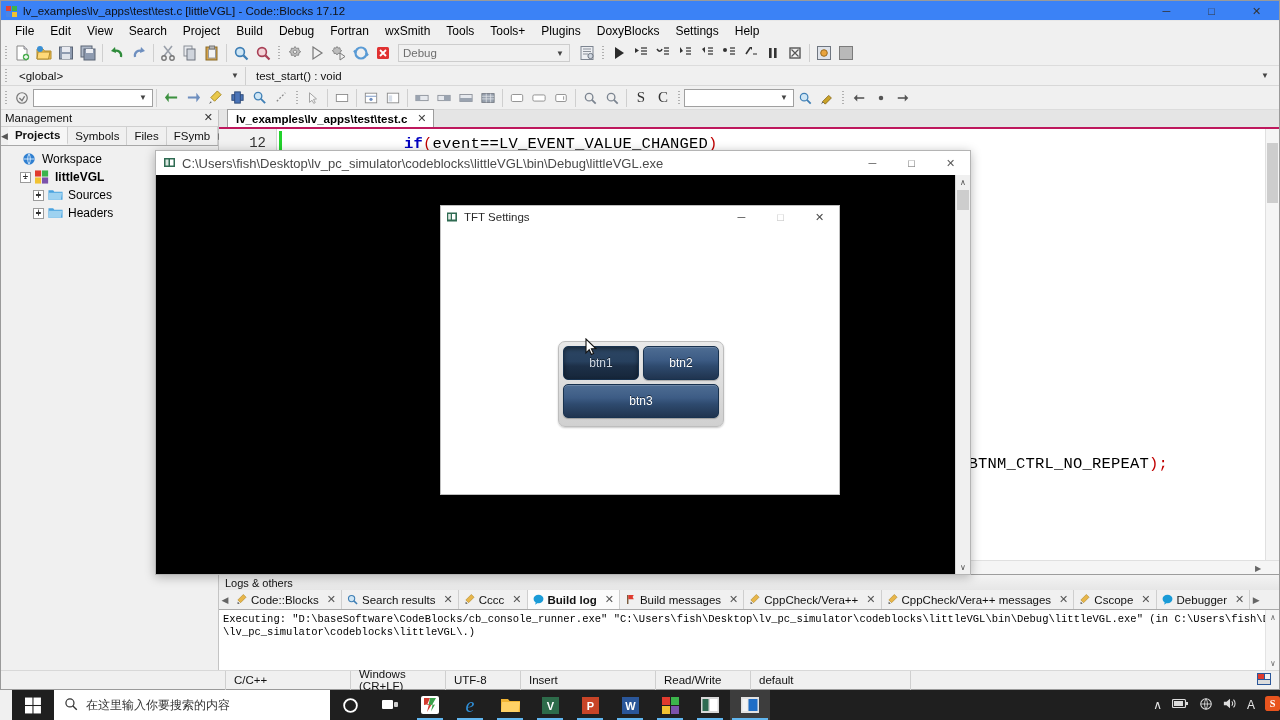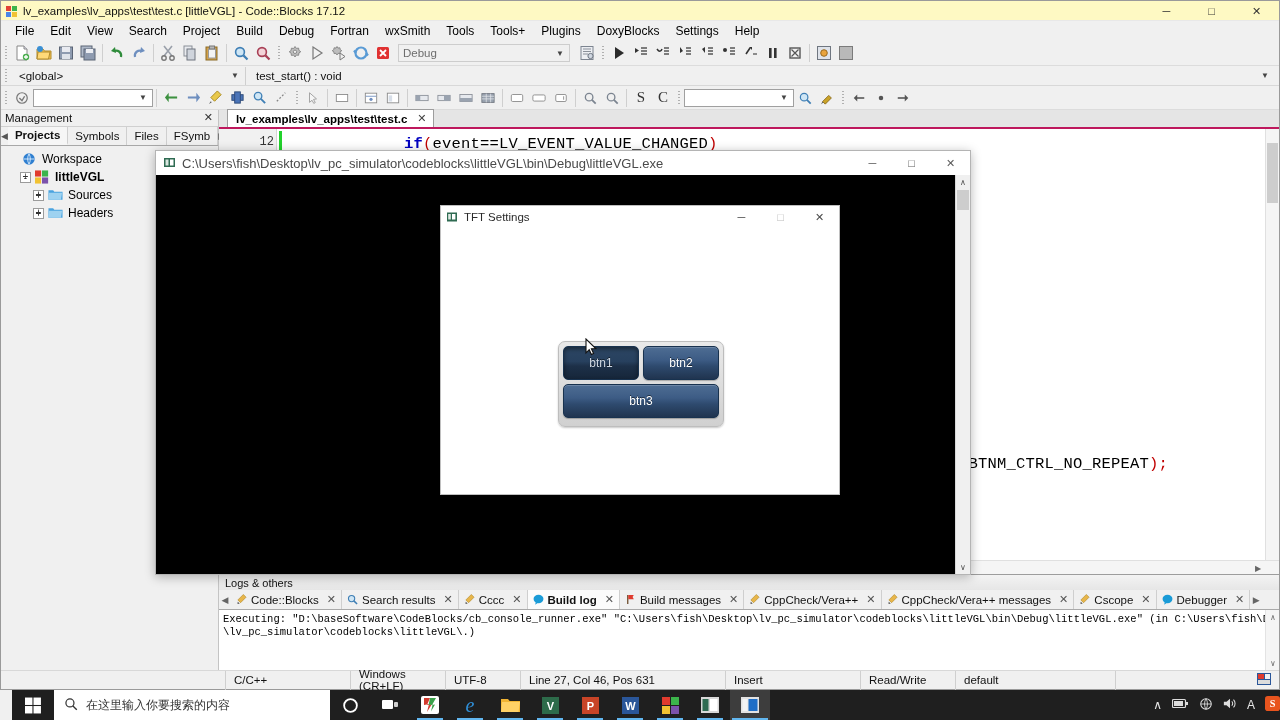--- a/index.html
+++ b/index.html
@@ -16,21 +16,21 @@
   
   #cb-window {
     position: absolute; left: 0; top: 0; width: 1280px; height: 690px;
     background: #f0f0f0;
     border: 1px solid #9a9a9a;
     display: flex; flex-direction: column;
   }
 
   
   .titlebar {
-    height: 20px; background: #fef9c3; display: flex; align-items: center;
+    height: 20px; background: #3b82f6; display: flex; align-items: center;
     padding-left: 5px; position: relative; flex: 0 0 20px;
     border-bottom: 1px solid #e8e8e8;
   }
   .titlebar .app-icon {
     width: 12px; height: 12px; margin-right: 5px; position: relative; flex: 0 0 12px;
   }
   .titlebar .app-icon i {
     position: absolute; width: 5px; height: 5px; display:block;
   }
   .titlebar-text { font-size: 11.5px; color: #111; white-space: nowrap; }
@@ -145,22 +145,22 @@
     display: flex; align-items: center; padding: 0 6px 0 8px;
     font-size: 11.5px; font-weight: bold; color: #000;
   }
   .ed-tab .x { margin-left: 10px; font-size: 11px; color: #444; font-weight: normal; }
   .ed-pane { flex: 1; position: relative; background: #fff; min-height: 0; overflow: hidden;}
   .gutter {
     position: absolute; left: 0; top: 0; bottom: 0; width: 58px; background: #f1f1f1;
     border-right: 1px solid #d5d5d5;
   }
   .gutter-num {
-    position: absolute; right: 2px; font-family: "Liberation Mono", monospace;
-    font-size: 12px; color: #333;
+    position: absolute; right: 10px; font-family: "Liberation Mono", monospace;
+    font-size: 14px; color: #333;
   }
   .changebar { position: absolute; left: 60px; width: 3px; background: #22d22c; }
   .code-line {
     position: absolute; font-family: "Liberation Mono", monospace; font-size: 15.5px;
     white-space: pre; letter-spacing: 0.2px;
   }
   .kw { color: #0000c0; font-weight: bold; }
   .op { color: #c00000; }
   .pl { color: #000000; }
   .ed-vscroll {
@@ -894,21 +894,20 @@
           </div>
         </div>
       </div>
     </div>
 
     <div class="statusbar" id="statusbar">
         <span class="sfield" style="width: 225px;"></span>
         <span class="sfield" style="width: 125px;">C/C++</span>
         <span class="sfield" style="width: 95px;">Windows (CR+LF)</span>
         <span class="sfield" style="width: 75px;">UTF-8</span>
-        <span class="sfield" style="width: 205px;">Line 27, Col 46, Pos 631</span>
         <span class="sfield" style="width: 135px;">Insert</span>
         <span class="sfield" style="width: 95px;">Read/Write</span>
         <span class="sfield" style="width: 160px;">default</span>
         <span style="margin-left: auto; margin-right: 8px;"><svg width="14" height="12" viewBox="0 0 14 12">
             <rect x="0" y="0" width="14" height="12" fill="#2a5699"></rect>
             <rect x="1" y="1" width="6" height="5" fill="#e03b2e"></rect>
             <rect x="8" y="1" width="5" height="5" fill="#f1f1f1"></rect>
             <rect x="1" y="7" width="12" height="4" fill="#dcdcdc"></rect>
           </svg></span>
       </div>

